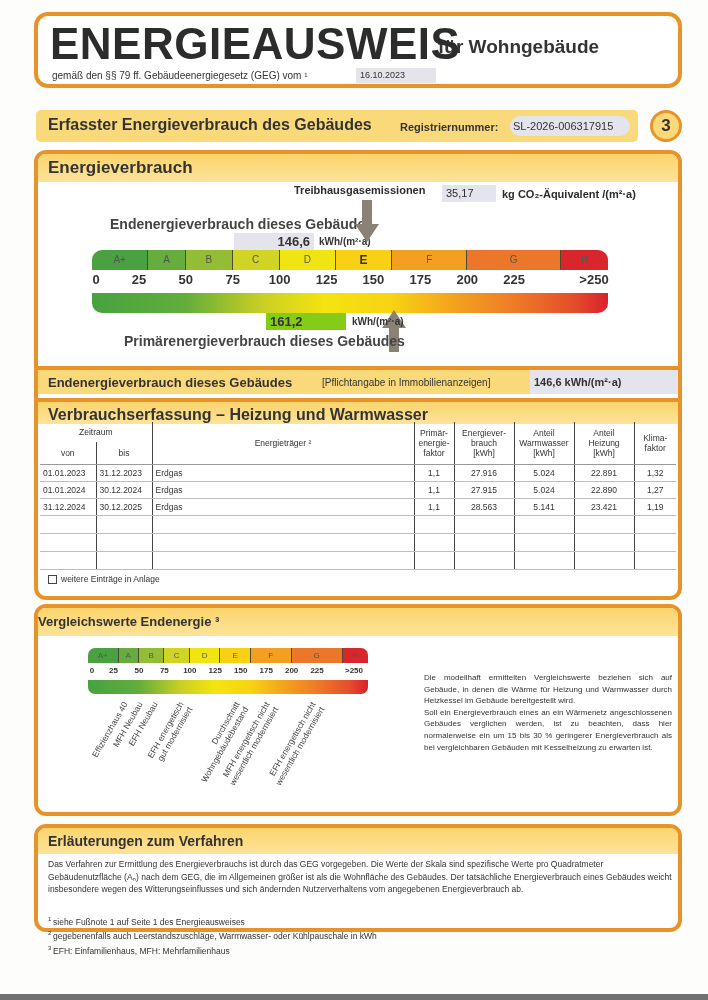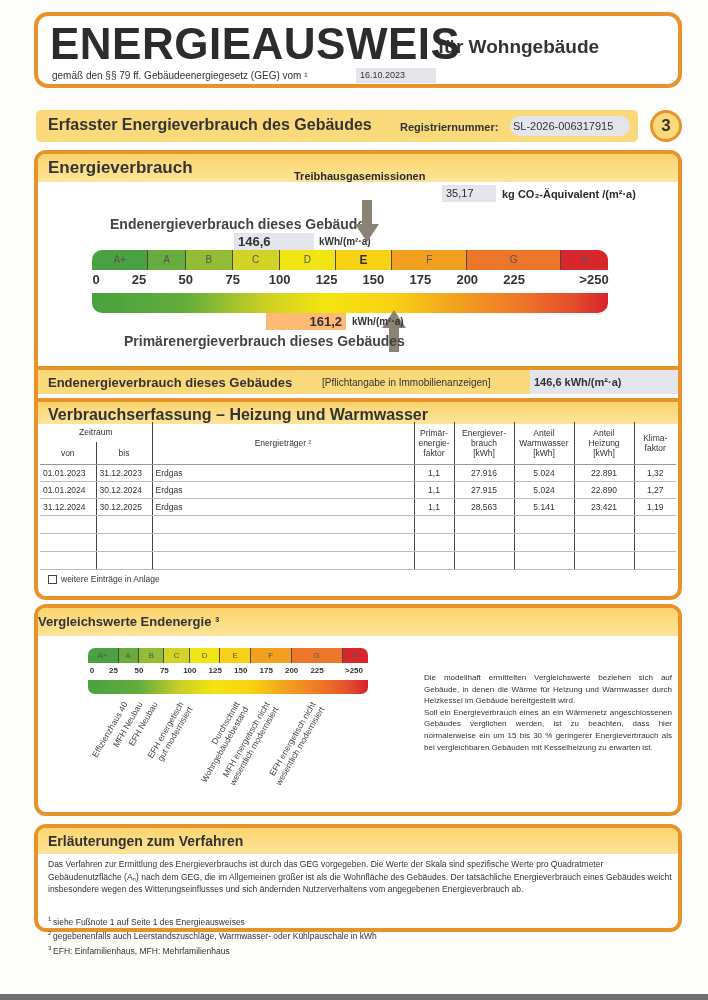--- a/index.html
+++ b/index.html
@@ -20,29 +20,29 @@
   #reg-label { left: 364px; top: 11px; font-size: 11px; font-weight: bold; color: #333; }
   #reg-value { left: 474px; top: 6px; width: 120px; height: 20px; background: #e4e4ec; font-size: 11px; padding: 4px 3px; color: #333; border-radius: 10px; }
   #page-circle { left: 650px; top: 110px; width: 32px; height: 32px; border: 3px solid #e8922a; border-radius: 50%; background: #fad97a; text-align: center; font-weight: bold; font-size: 17px; line-height: 26px; color: #333; }
 
   
   .block { border: 4px solid #e8922a; border-radius: 12px; background: #fff; overflow: hidden; }
   #block-ev { left: 34px; top: 150px; width: 648px; height: 450px; }
   .block-head { position: absolute; left: 0; right: 0; background: linear-gradient(#fbd46c, #fde39a); color: #333; font-weight: bold; }
   #ev-head { top: 0; height: 28px; font-size: 17px; padding: 4px 10px; }
 
-  #ghg-label { left: 256px; top: 16px; font-size: 11px; font-weight: bold; }
+  #ghg-label { left: 256px; top: 30px; font-size: 11px; font-weight: bold; }
   #ghg-value { left: 404px; top: 31px; width: 54px; height: 17px; background: #e4e4ec; font-size: 11px; padding: 2px 4px; }
   #ghg-unit { left: 464px; top: 34px; font-size: 11px; font-weight: bold; }
 
   #end-label { left: 72px; top: 62px; font-size: 14px; font-weight: bold; color: #444; }
-  #end-val-box { left: 196px; top: 79px; width: 80px; height: 17px; background: #e4e4ec; font-size: 13px; font-weight: bold; padding: 1px 4px; color: #333; }
+  #end-val-box { left: 196px; top: 79px; width: 80px; height: 17px; background: #e4e4ec; font-size: 13px; font-weight: bold; text-align: right; padding: 1px 4px; color: #333; }
   #end-val-unit { left: 281px; top: 82px; font-size: 10px; font-weight: bold; color: #333; }
 
-  #prim-val-box { left: 228px; top: 159px; width: 80px; height: 17px; background: #fdba74; font-size: 13px; font-weight: bold; text-align: right; padding: 1px 4px; color: #333; }
+  #prim-val-box { left: 228px; top: 159px; width: 80px; height: 17px; background: #84cc16; font-size: 13px; font-weight: bold; text-align: left; padding: 1px 4px; color: #333; }
   #prim-val-unit { left: 314px; top: 162px; font-size: 10px; font-weight: bold; color: #333; }
   #prim-label { left: 86px; top: 179px; font-size: 14px; font-weight: bold; color: #444; }
 
   .arrow { width: 24px; height: 42px; }
 
   #scale-top { left: 54px; top: 96px; width: 516px; height: 20px; border-radius: 10px 10px 0 0; overflow: hidden; }
   .scale-seg { position: absolute; top: 0; height: 100%; font-size: 10px; text-align: center; line-height: 20px; color: #555; border-right: 1.5px solid #4a4a3a; }
   .scale-seg.last { border-right: none; }
   .scale-seg.bold { font-weight: bold; font-size: 12px; color: #333; }
   #scale-ticks { left: 54px; top: 118px; width: 516px; height: 18px; }

